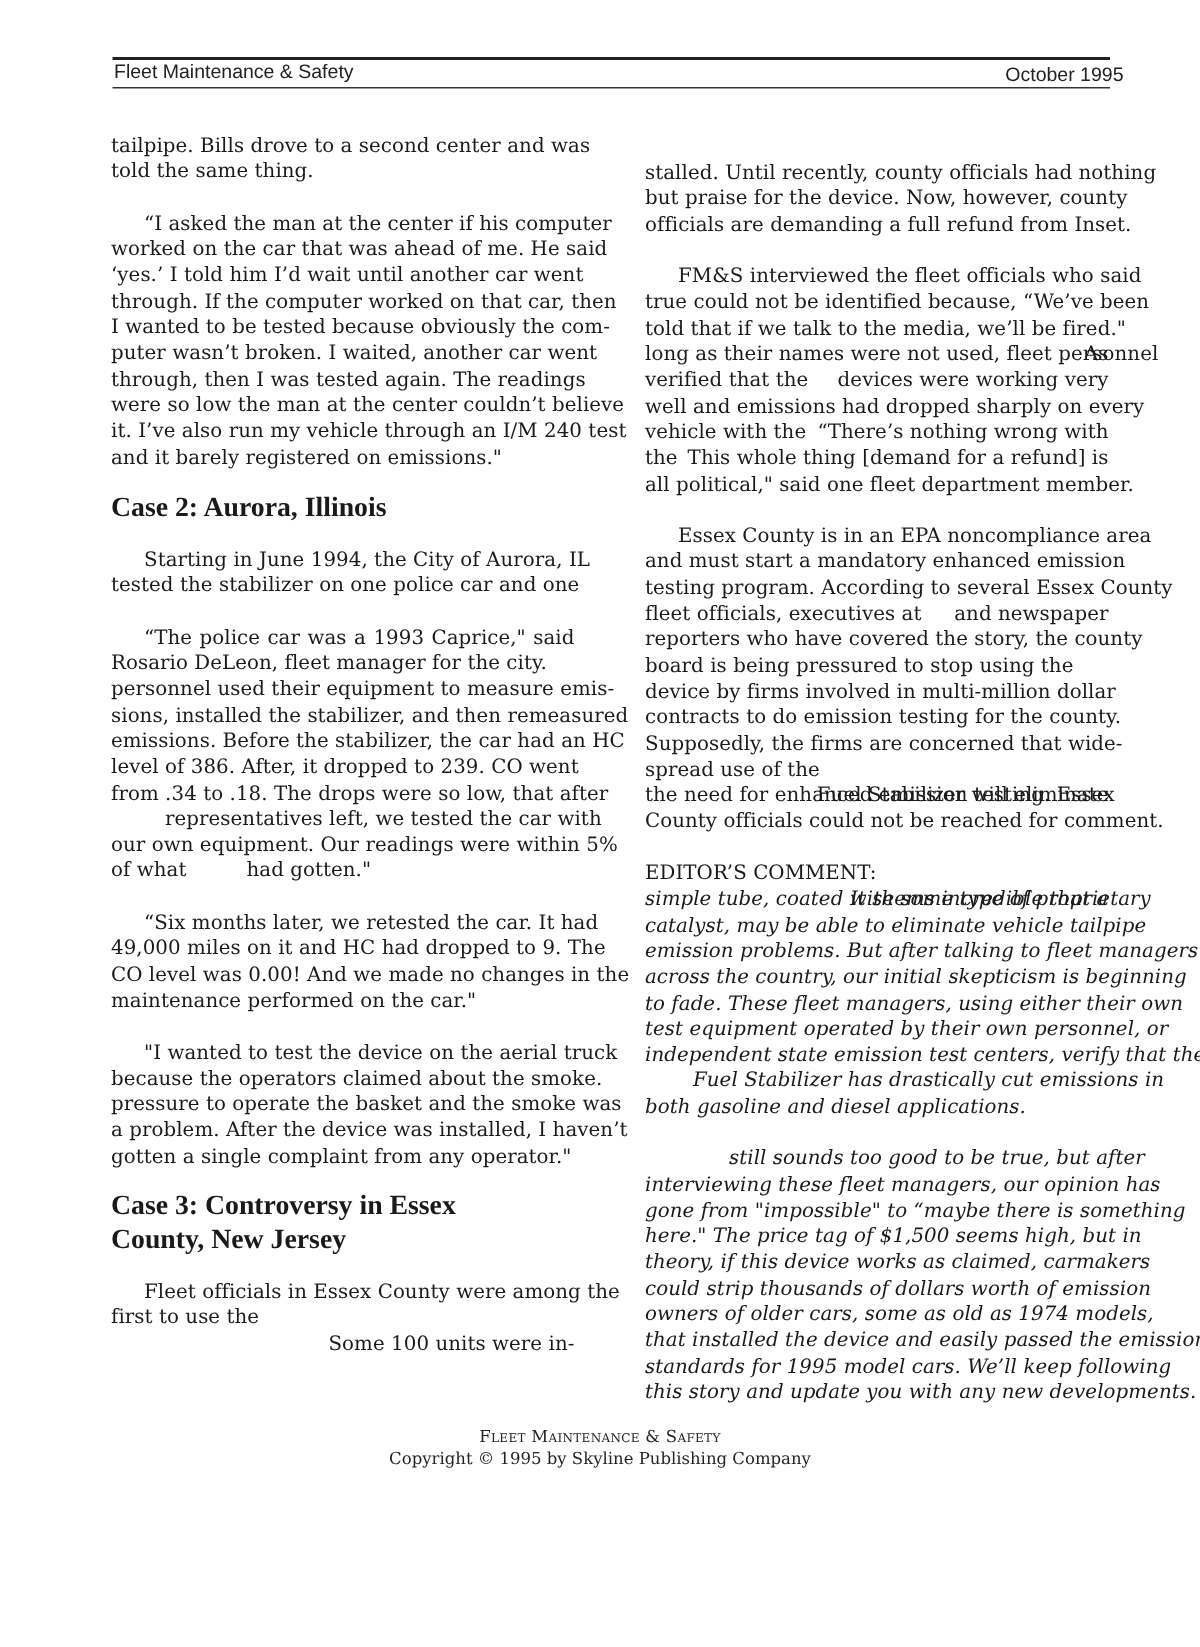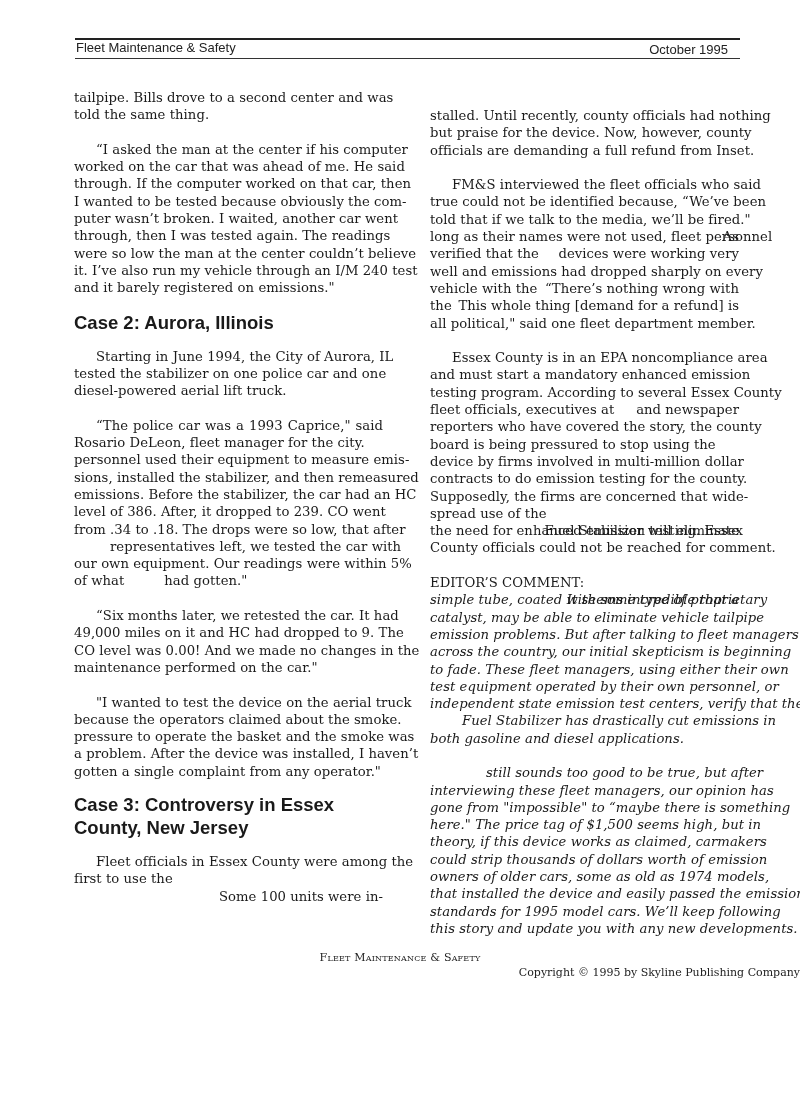--- a/index.html
+++ b/index.html
@@ -1,72 +1,72 @@
 <!DOCTYPE html>
 <html><head>
 <meta charset="utf-8">
 <style>
   html, body { margin: 0; padding: 0; background: #ffffff; }
   body { width: 800px; height: 1098px; position: relative; overflow: hidden;
          font-family: "DejaVu Serif", serif; color: #1a1a1a; }
   .hdr-rule-top { position: absolute; left: 75px; top: 38px; width: 665px; height: 2px; background: #222; }
   .hdr-rule-bot { position: absolute; left: 75px; top: 58px; width: 665px; height: 1px; background: #333; }
   .hdr-left { position: absolute; left: 76px; top: 40px; font-family: "Liberation Sans", sans-serif; font-size: 13px; color: #222; }
-  .hdr-right { position: absolute; right: 72px; top: 42px; font-family: "Liberation Sans", sans-serif; font-size: 13px; color: #222; }
+  .hdr-right { position: absolute; right: 51px; top: 42px; font-family: "Liberation Sans", sans-serif; font-size: 13px; color: #222; }
 
   .col { position: absolute; top: 89px; width: 309px; }
   .col-left { left: 74px; }
   .col-right { left: 430px; margin-top: 18px; }
 
   .line { display: block; height: 17.3px; line-height: 17.3px; font-size: 13.2px; white-space: nowrap;
           text-align: justify; text-align-last: justify; letter-spacing: 0.05px; }
   .line.last { text-align-last: left; }
   .line.indent { padding-left: 22px; }
   .gap { display: block; height: 17.3px; }
 
-  .heading { font-family: Liberation Sans, sans-serif; font-weight: bold; font-size: 18.5px; line-height: 23px; color: #1a1a1a; }
+  .heading { font-family: Liberation Serif, serif; font-weight: bold; font-size: 18.5px; line-height: 23px; color: #1a1a1a; }
   .u { text-underline-offset: 2px; }
   .it { font-style: italic; }
 
   .footer { position: absolute; left: 0; width: 800px; text-align: center; font-size: 11px; color: #222; }
   .footer.f1 { top: 951px; font-variant: small-caps; font-size: 11px; letter-spacing: 0.2px; }
-  .footer.f2 { top: 966px; text-align: right; }
+  .footer.f2 { top: 966px; }
 </style>
 </head>
 <body>
 
 <div class="hdr-rule-top"></div>
 <div class="hdr-left">Fleet Maintenance &amp; Safety</div>
 <div class="hdr-right">October 1995</div>
 <div class="hdr-rule-bot"></div>
 
 <div class="col col-left">
   <div>
     <span class="line">tailpipe.  Bills drove to a second center and was</span>
     <span class="line last">told the same thing.</span>
   </div>
   <span class="gap"></span>
   <div>
     <span class="line indent">“I asked the man at the center if his computer</span>
     <span class="line">worked on the car that was ahead of me.  He said</span>
+    <span class="line">‘yes.’ I told him I’d wait until another car went</span>
     <span class="line">through.  If the computer worked on that car, then</span>
     <span class="line">I wanted to be tested because obviously the com-</span>
     <span class="line">puter wasn’t broken.  I waited, another car went</span>
     <span class="line">through, then I was tested again.  The readings</span>
     <span class="line">were so low the man at the center couldn’t believe</span>
     <span class="line">it.  I’ve also run my vehicle through an I/M 240 test</span>
     <span class="line last">and it barely registered on emissions."</span>
   </div>
   <span class="gap" style="height:14px"></span>
   <div class="heading">Case 2: Aurora, Illinois</div>
   <span class="gap" style="height:14px"></span>
   <div>
     <span class="line indent">Starting in June 1994, the City of Aurora, IL</span>
     <span class="line">tested the stabilizer on one police car and one</span>
-    <span class="line last">diesel-powered aerial lift truck.</span>
   </div>
   <span class="gap"></span>
   <div>
     <span class="line indent">“The police car was a 1993 Caprice," said</span>
     <span class="line last">Rosario DeLeon, fleet manager for the city.</span>
     <span class="line">personnel used their equipment to measure emis-</span>
     <span class="line">sions,  installed the stabilizer, and then remeasured</span>
     <span class="line">emissions.  Before the stabilizer, the car had an HC</span>
     <span class="line">level of 386.  After, it dropped to 239.  CO went</span>
     <span class="line">from .34 to .18.  The drops were so low, that after</span>

